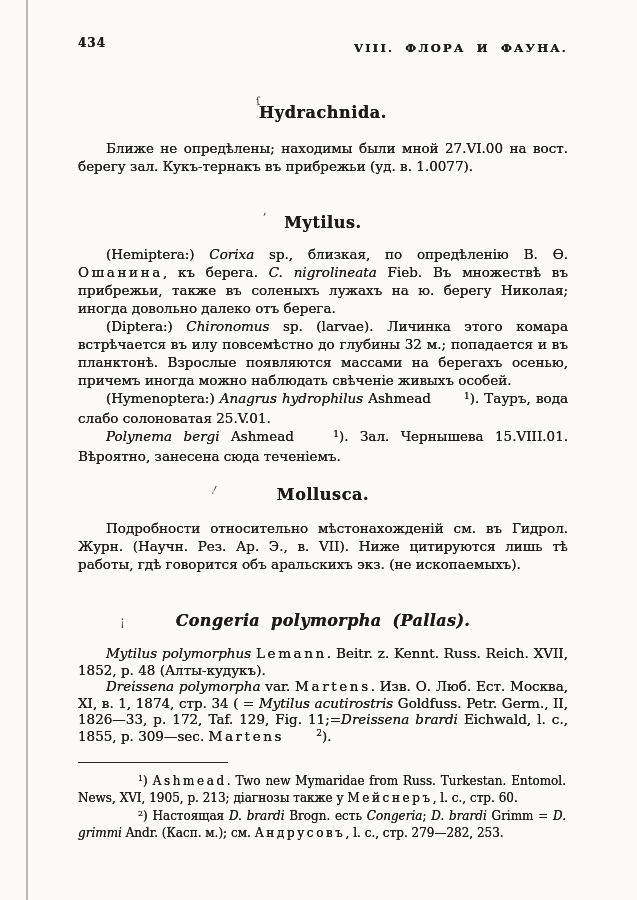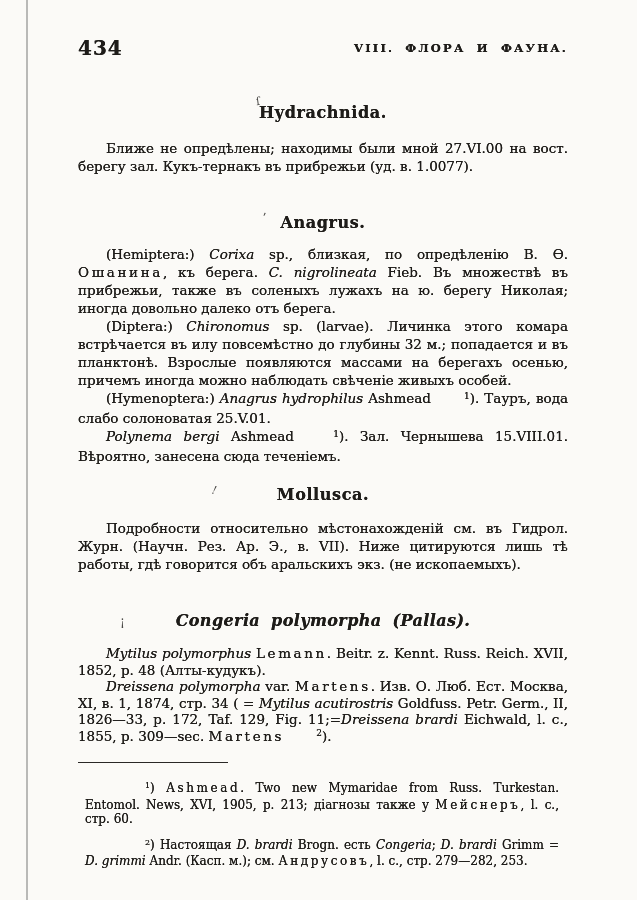--- a/index.html
+++ b/index.html
@@ -23,21 +23,21 @@
   .edge-line {
     position: absolute;
     left: 26px; top: 0;
     width: 2px; height: 900px;
     background: var(--edge);
     opacity: .75;
   }
   .pagenum {
     position: absolute;
     left: 78px; top: 36px;
-    font-size: 20px; font-weight: bold;
+    font-size: 12px; font-weight: bold;
     letter-spacing: 1px;
     text-shadow: 0 0 .4px currentColor;
   }
   .running-head {
     position: absolute;
     left: 78px; top: 41px; width: 490px;
     text-align: right;
     font-size: 11.5px; font-weight: bold;
     letter-spacing: 2.2px; word-spacing: 5px;
     text-shadow: 0 0 .3px currentColor;
@@ -81,21 +81,21 @@
     width: 150px; height: 1.3px;
     background: #2a2826;
   }
   .footnotes {
     position: absolute;
     left: 74px; top: 770px; width: 496px;
     font-size: 12px; line-height: 14.5px;
     text-align: justify;
     text-shadow: 0 0 .3px currentColor;
   }
-  .footnotes p { margin: 11px; text-indent: 30px; }
+  .footnotes p { margin: 4px; text-indent: 30px; }
   .footnotes .sup { font-size: 8px; top: -4px; }
   .artifact {
     position: absolute;
     font-size: 11px;
     color: #2b2a28;
     opacity: .85;
   }
   .art-1 { left: 256px; top: 95px; transform: rotate(-8deg); }
   .art-2 { left: 262px; top: 211px; font-size: 13px; transform: rotate(12deg); }
   .art-3 { left: 212px; top: 484px; font-style: italic; transform: rotate(14deg); }
@@ -115,21 +115,21 @@
   <span class="artifact art-2">ʹ</span>
   <span class="artifact art-3">!</span>
   <span class="artifact art-4">¡</span>
 
   <div class="heading h-hydrachnida">Hydrachnida.</div>
 
   <div class="textblock tb-hydrachnida">
     <p><span>Ближе не опредѣлены; находимы были мной 27.VI.00 на вост. берегу зал. Кукъ-тернакъ въ прибрежьи (уд. в. 1.0077).</span></p>
   </div>
 
-  <div class="heading h-insecta">Anagrus.</div>
+  <div class="heading h-insecta">Mytilus.</div>
 
   <div class="textblock tb-insecta">
     <p><span>(Hemiptera:) </span><span class="i">Corixa</span><span> sp., близкая, по опредѣленію В. Ѳ. </span><span class="sp">Ошанина</span><span>, къ берега. </span><span class="i">C. nigrolineata</span><span> Fieb. Въ множествѣ въ прибрежьи, также въ соленыхъ лужахъ на ю. берегу Николая; иногда довольно далеко отъ берега.</span></p>
     <p><span>(Diptera:) </span><span class="i">Chironomus</span><span> sp. (larvae). Личинка этого комара встрѣчается въ илу повсемѣстно до глубины 32 м.; попадается и въ планктонѣ. Взрослые появляются массами на берегахъ осенью, причемъ иногда можно наблюдать свѣченіе живыхъ особей.</span></p>
     <p><span>(Hymenoptera:) </span><span class="i">Anagrus hydrophilus</span><span> Ashmead </span><span class="sup">1</span><span>). Тауръ, вода слабо солоноватая 25.V.01.</span></p>
     <p><span class="i">Polynema bergi</span><span> Ashmead </span><span class="sup">1</span><span>). Зал. Чернышева 15.VIII.01. Вѣроятно, занесена сюда теченіемъ.</span></p>
   </div>
 
   <div class="heading h-mollusca">Mollusca.</div>
 

